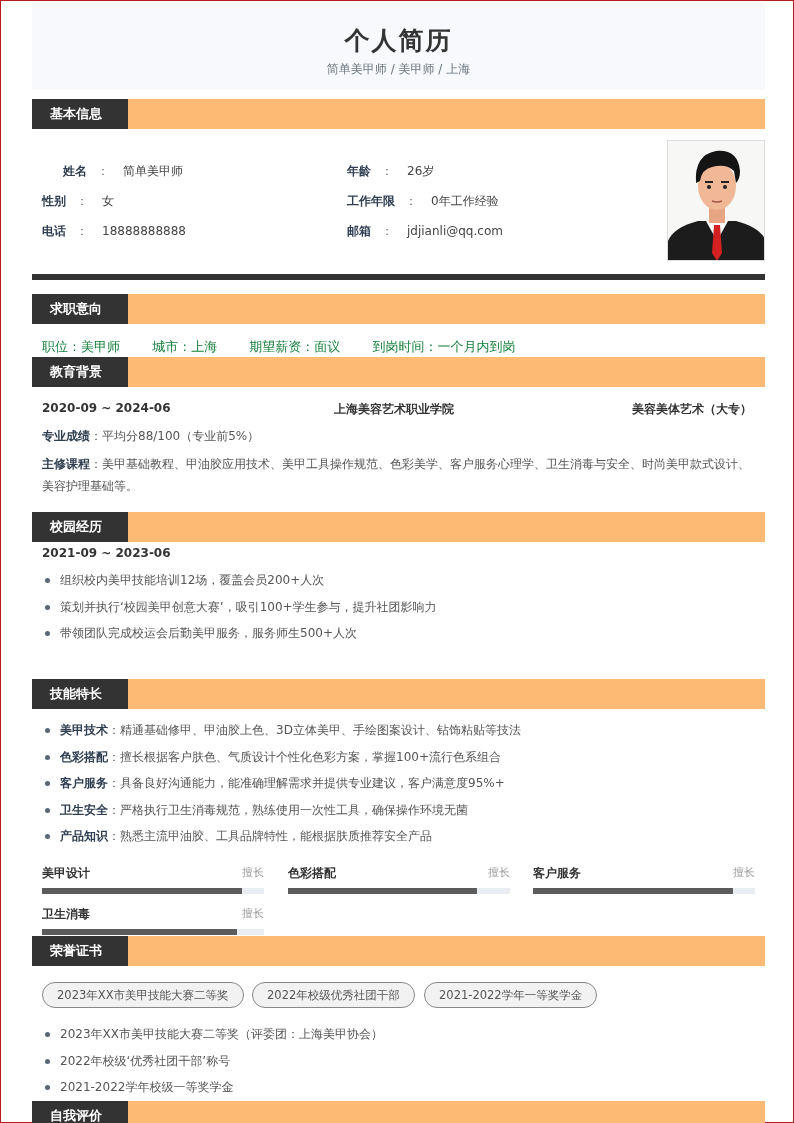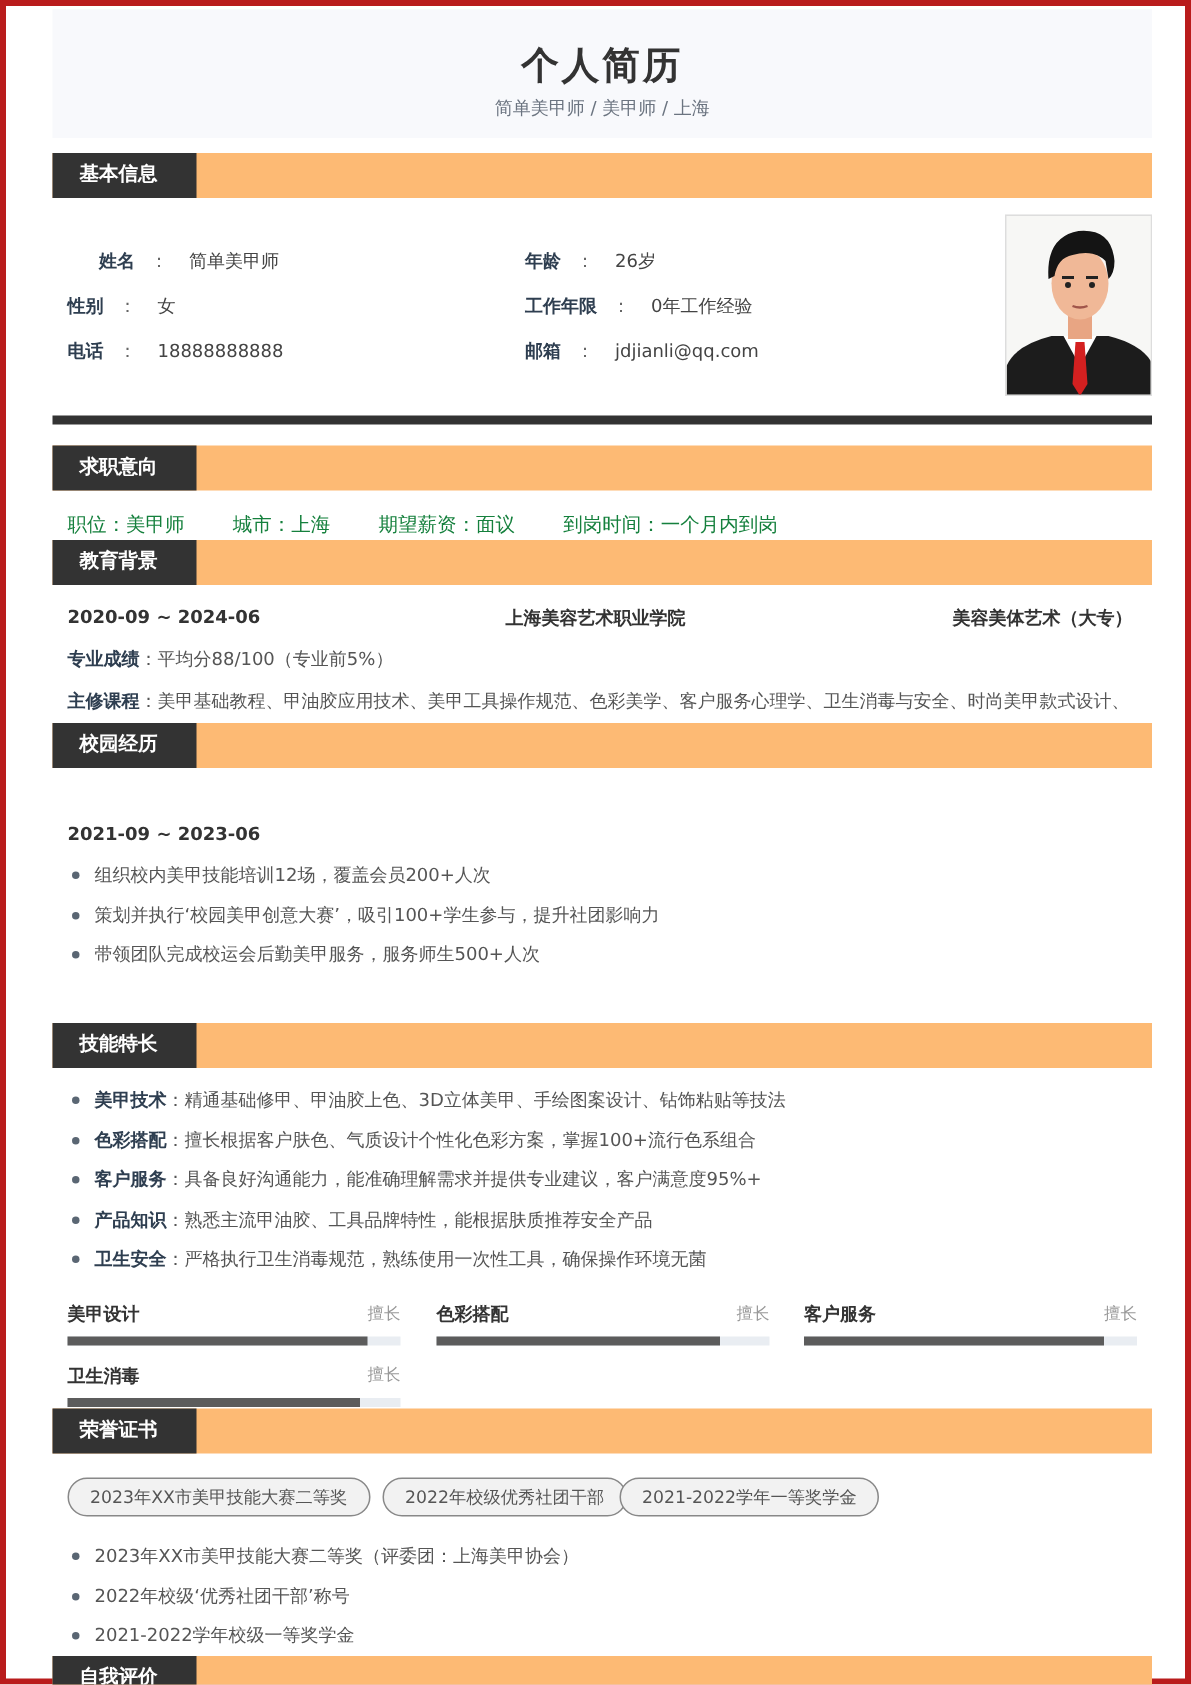--- a/index.html
+++ b/index.html
@@ -1,18 +1,18 @@
 <!DOCTYPE html>
 <html><head>
 <meta charset="utf-8">
 <style>
   * { box-sizing: border-box; margin: 0; padding: 0; }
   html, body { width: 794px; height: 1123px; overflow: hidden; background: #fff; }
   body { font-family: "DejaVu Sans", "Liberation Sans", sans-serif; color: #444; font-size: 12px; position: relative; }
-  .page { position: absolute; left: 0; top: 0; width: 794px; height: 1123px; border: 4px solid #b91c1c; background: #fff; }
+  .page { position: absolute; left: 0; top: 0; width: 794px; height: 1123px; border: 1px solid #b91c1c; background: #fff; }
   .header { position: absolute; left: 31px; top: 2px; width: 733px; height: 86px; background: #f8f9fc; text-align: center; }
   .header .title { font-size: 25px; font-weight: bold; color: #333; margin-top: 22px; letter-spacing: 2px; line-height: 32px; }
   .header .subtitle { font-size: 12px; color: #6b7480; margin-top: 4px; }
   .sec { position: absolute; left: 31px; width: 733px; height: 30px; background: #fdba74; }
   .sec .tag { display: inline-block; height: 30px; line-height: 30px; width: 96px; background: #333; color: #fff; font-weight: bold; font-size: 13px; padding-left: 18px; }
   .lbl { color: #2e3e50; font-weight: bold; }
   .info-row { position: absolute; font-size: 12px; color: #444; }
   .info-row .lbl { display: inline-block; }
   .colon { display: inline-block; margin: 0 14px 0 10px; color: #666; }
   .photo { position: absolute; left: 666px; top: 139px; width: 98px; height: 121px; border: 1px solid #ddd; background: #f7f7f5; overflow: hidden; }
@@ -105,39 +105,39 @@
     <span class="c">上海美容艺术职业学院</span>
     <span class="r">美容美体艺术（大专）</span>
   </div>
   <div class="para" style="top:424px;">
     <span class="lbl">专业成绩</span><span>：平均分88/100（专业前5%）</span>
   </div>
   <div class="para" style="top:452px;">
     <span class="lbl">主修课程</span><span>：美甲基础教程、甲油胶应用技术、美甲工具操作规范、色彩美学、客户服务心理学、卫生消毒与安全、时尚美甲款式设计、美容护理基础等。</span>
   </div>
 
-  <div class="sec" style="top:478px;">
+  <div class="sec" style="top:511px;">
     <span class="tag">校园经历</span>
   </div>
   <div class="date-b" style="top:545px;">2021-09 ~ 2023-06</div>
   <ul class="blist" style="top:566px;">
     <li>组织校内美甲技能培训12场，覆盖会员200+人次</li>
     <li>策划并执行‘校园美甲创意大赛’，吸引100+学生参与，提升社团影响力</li>
     <li>带领团队完成校运会后勤美甲服务，服务师生500+人次</li>
   </ul>
 
   <div class="sec" style="top:678px;">
     <span class="tag">技能特长</span>
   </div>
   <ul class="blist" style="top:716px;">
     <li><span class="lbl">美甲技术</span><span>：精通基础修甲、甲油胶上色、3D立体美甲、手绘图案设计、钻饰粘贴等技法</span></li>
     <li><span class="lbl">色彩搭配</span><span>：擅长根据客户肤色、气质设计个性化色彩方案，掌握100+流行色系组合</span></li>
     <li><span class="lbl">客户服务</span><span>：具备良好沟通能力，能准确理解需求并提供专业建议，客户满意度95%+</span></li>
+    <li><span class="lbl">卫生安全</span><span>：严格执行卫生消毒规范，熟练使用一次性工具，确保操作环境无菌</span></li>
     <li><span class="lbl">产品知识</span><span>：熟悉主流甲油胶、工具品牌特性，能根据肤质推荐安全产品</span></li>
-    <li><span class="lbl">卫生安全</span><span>：严格执行卫生消毒规范，熟练使用一次性工具，确保操作环境无菌</span></li>
   </ul>
 
   <div class="skill" style="left:41px; top:864px;">
     <span class="name">美甲设计</span>
     <span class="lvl">擅长</span>
     <div class="bar">
         <div class="fill" style="width:90%;"></div>
       </div>
   </div>
   <div class="skill" style="left:287px; top:864px;">
@@ -160,21 +160,21 @@
     <div class="bar">
         <div class="fill" style="width:88%;"></div>
       </div>
   </div>
 
   <div class="sec" style="top:935px;">
     <span class="tag">荣誉证书</span>
   </div>
   <span class="pill" style="left:41px;">2023年XX市美甲技能大赛二等奖</span>
   <span class="pill" style="left:251px;">2022年校级优秀社团干部</span>
-  <span class="pill" style="left:409px;">2021-2022学年一等奖学金</span>
+  <span class="pill" style="left:423px;">2021-2022学年一等奖学金</span>
   <ul class="blist" style="top:1020px;">
     <li>2023年XX市美甲技能大赛二等奖（评委团：上海美甲协会）</li>
     <li>2022年校级‘优秀社团干部’称号</li>
     <li>2021-2022学年校级一等奖学金</li>
   </ul>
 
   <div class="sec" style="top:1100px;">
     <span class="tag">自我评价</span>
   </div>
 </div>

